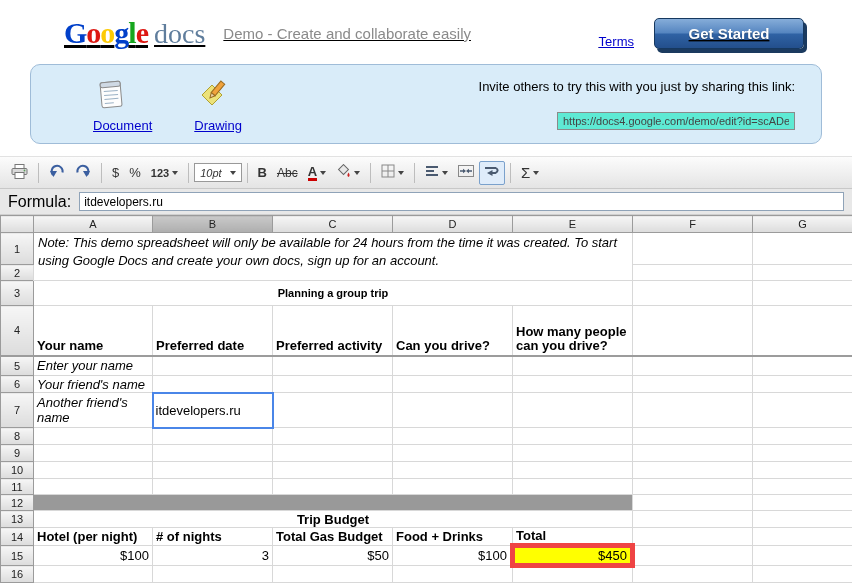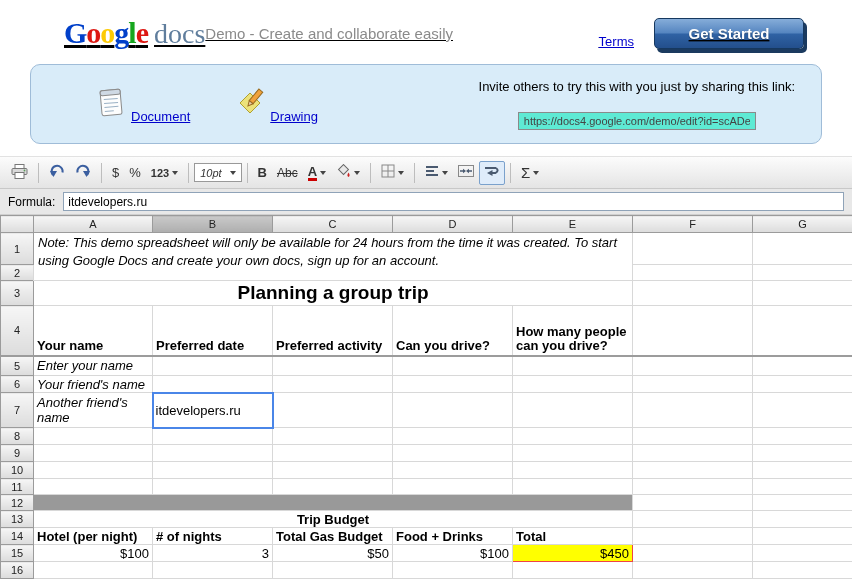--- a/index.html
+++ b/index.html
@@ -4,73 +4,73 @@
 <style>
   * { margin:0; padding:0; box-sizing:border-box; }
   body { background:#fff; font-family:"Liberation Sans", sans-serif; }
   .app { position:relative; width:852px; height:588px; background:#fff; overflow:hidden; }
 
   
   .header { position:absolute; top:0; left:0; width:852px; height:62px; display:flex; align-items:center; padding:4px 48px 0 64px;text-decoration:underline; }
   .logo { display:flex; align-items:baseline; }
   .logo-google { font-family:"Liberation Serif", serif; font-weight:bold; font-size:30px; letter-spacing:-1px; }
   .logo-docs { font-family:"Liberation Serif", serif; font-size:28px; color:#5f7d9c; margin-left:6px; }
-  .tagline { font-size:15px; color:#8a8a8a; }
+  .tagline { font-size:15px; color:#8a8a8a; margin-left:18px; }
   .header-right { margin-left:auto; display:flex; align-items:flex-end; gap:20px; }
   .terms { font-size:13px; color:#0000cc; text-decoration:underline; cursor:pointer; }
   .get-started { width:150px; height:31px; border:1px solid #16385f; border-radius:5px; color:#fff; font-weight:bold; font-size:15px; font-family:"Liberation Sans", sans-serif; background:linear-gradient(180deg,#86add9,#5585c0 48%,#2f62a4 52%,#234f8c); box-shadow:3px 4px 0 #1b3a5f; text-shadow:0 1px 1px rgba(0,0,0,.4); cursor:pointer; }
 
   
   .banner { position:absolute; top:64px; left:30px; width:792px; height:80px; background:#d9ecf9; border:1px solid #9fbcd8; border-radius:10px; display:flex; align-items:center; padding-left:62px; }
   .tabs { display:flex; align-items:center; gap:42px; }
-  .tab { display:flex; flex-direction:row; align-items:flex-end; gap:2px; cursor:pointer; }
+  .tab { display:flex; flex-direction:column; align-items:flex-start; gap:2px; cursor:pointer; }
   .tab.selected { background:#fff; border:1px solid #9a9a9a; padding:5px 16px 7px; }
   .tab-link { font-size:13px; color:#0000cc; text-decoration:underline; }
   .tab-label { font-size:13px; color:#000; }
-  .invite { margin-left:auto; padding-right:26px; display:flex; flex-direction:column; align-items:center; gap:18px; }
+  .invite { margin-left:auto; padding-right:26px; display:flex; flex-direction:column; align-items:flex-end; gap:18px; }
   .invite-text { font-size:13px; color:#000; white-space:nowrap; }
   .share-url { width:238px; height:18px; border:1px solid #8a8a8a; font-size:11px; color:#444; padding:1px 5px; font-family:"Liberation Sans", sans-serif; background:#5eead4; }
 
   
   .toolbar { position:absolute; top:156px; left:0; width:852px; height:33px; background:linear-gradient(#fcfcfc,#e4e4e4); border-top:1px solid #e2e2e2; border-bottom:1px solid #c8c8c8; display:flex; align-items:center; padding:0 6px; }
   .tb { display:inline-flex; align-items:center; gap:3px; height:24px; padding:0 4px; background:none; border:1px solid transparent; cursor:pointer; font-family:"Liberation Sans", sans-serif; color:#333; }
   .tb.active { background:#dfecfa; border:1px solid #7aa1cc; border-radius:2px; }
   .sep { width:1px; height:20px; background:#bdbdbd; margin:0 5px; flex:none; }
   .t-cur, .t-pct { font-size:13px; }
   .t-num { font-size:11px; font-weight:bold; }
   .t-bold { font-size:13px; font-weight:bold; }
   .t-strike { font-size:12px; text-decoration:line-through; }
   .tcolor { font-size:13px; font-weight:bold; border-bottom:3px solid #cc0000; line-height:13px; }
   .sum-txt { font-size:15px; }
   .arr { width:0; height:0; border-left:3px solid transparent; border-right:3px solid transparent; border-top:4px solid #444; }
   .combo { background:#fff; border:1px solid #999; height:19px; padding:0 5px; gap:8px; }
   .combo-txt { font-size:11px;font-style:italic; }
 
   
   .formulabar { position:absolute; top:189px; left:0; width:852px; height:26px; background:#e8e8e8; border-bottom:1px solid #cfcfcf; display:flex; align-items:center; padding:0 8px; }
-  .formula-label { font-size:12px; color:#000; }
+  .formula-label { font-size:16px; color:#000; }
   .formula-input { flex:1; margin-left:8px; height:19px; border:1px solid #8fa3b8; font-size:12px; padding:1px 4px; font-family:"Liberation Sans", sans-serif; background:#fff; }
 
   
   .sheet { position:absolute; top:215px; left:0; width:852px; }
   table.grid { border-collapse:collapse; table-layout:fixed; width:852px; font-size:13px; color:#000; }
   .grid th { background:linear-gradient(#f6f6f6,#dcdcdc); border:1px solid #9b9b9b; font-weight:normal; font-size:11px; color:#222; text-align:center; padding:0; overflow:hidden; }
   .grid th.sel { background:linear-gradient(#c9c9c9,#aeaeae); }
   .grid td { border:1px solid #d8d8d8; padding:0 3px; overflow:hidden; white-space:nowrap; background:#fff; vertical-align:middle; }
   td.note { font-style:italic; white-space:normal; vertical-align:top; line-height:18px; padding:1px 4px; }
-  td.title { font-weight:bold; text-align:center; font-size:19px; }
+  td.title { font-weight:bold; text-align:center; font-size:11px; }
   td.h { font-weight:bold; vertical-align:bottom; white-space:normal; line-height:14px; padding-bottom:2px; }
   td.it { font-style:italic; }
   td.wrapc { white-space:normal; line-height:15px; }
   td.active { border:2px solid #4a86e8; background:#fff; padding-left:2px; }
   td.gray { background:#999999; }
   td.btitle { font-weight:bold; text-align:center; }
   td.bh { font-weight:bold; }
   td.num { text-align:right; }
-  td.total { background:#ffff00; border:1px solid #ef4444; }
+  td.total { background:#ffff00; border:5px solid #ef4444; }
   tr.fr td, tr.fr th { border-bottom:2px solid #9c9c9c; }
 </style>
 </head>
 <body>
 
 <div class="app">
 
   <div class="header">
     <div class="logo">
       <span class="logo-google"><span style="color: rgb(1, 64, 202);">G</span><span style="color: rgb(221, 24, 18);">o</span><span style="color: rgb(252, 202, 3);">o</span><span style="color: rgb(1, 64, 202);">g</span><span style="color: rgb(22, 166, 30);">l</span><span style="color: rgb(221, 24, 18);">e</span></span>

